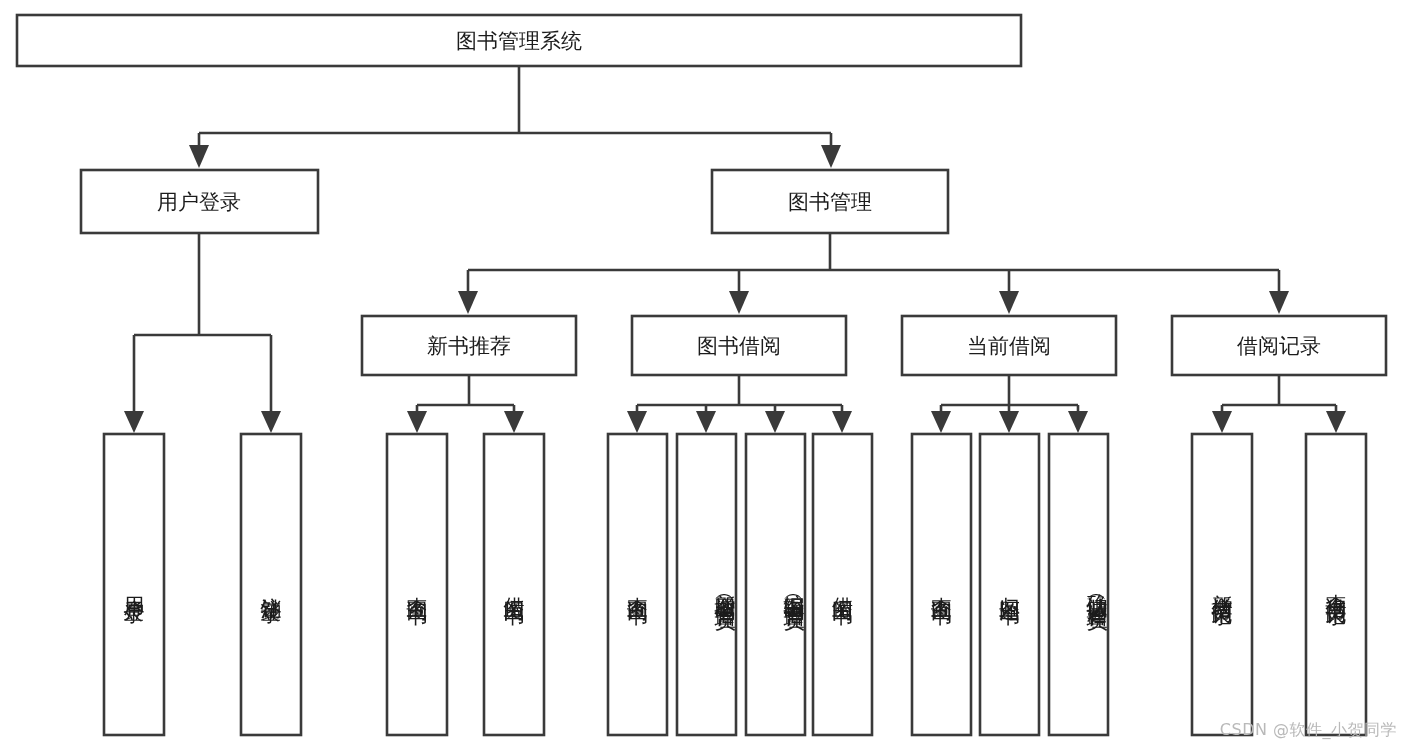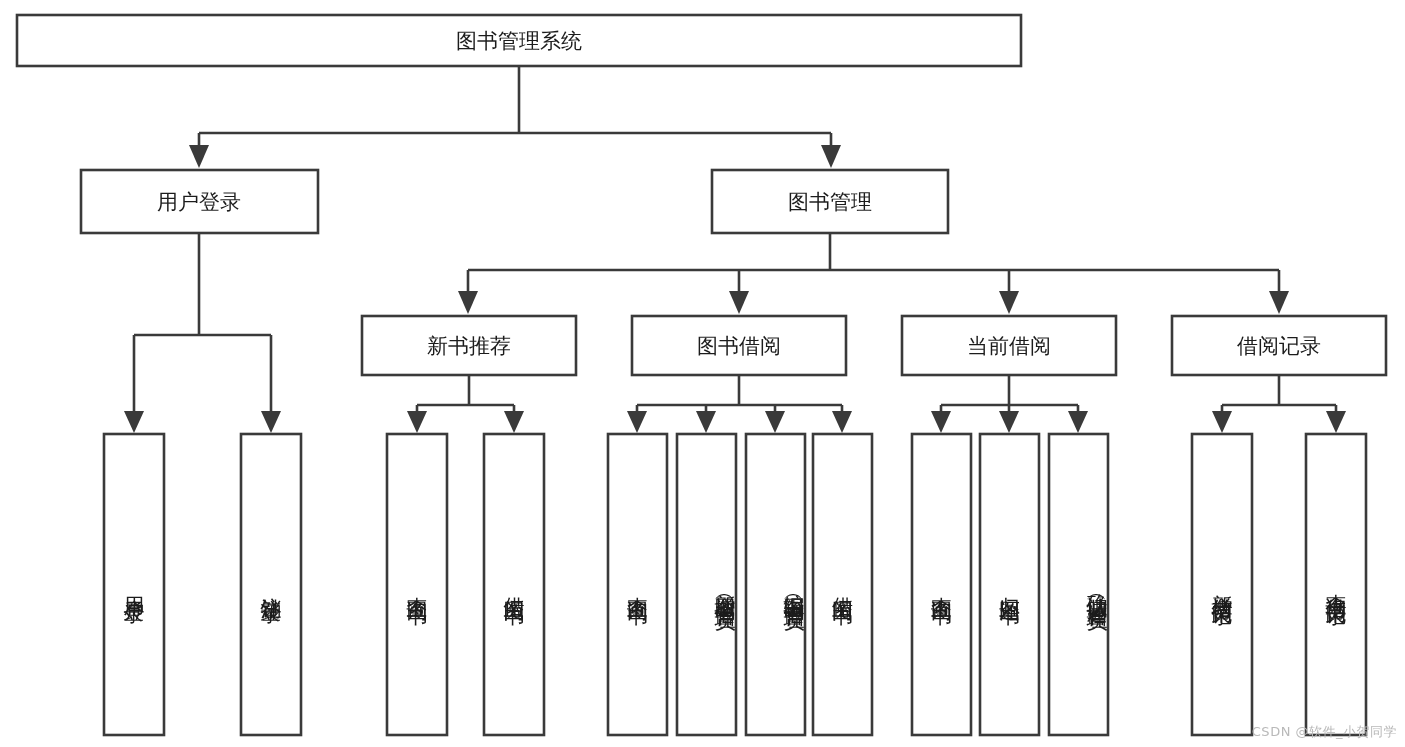--- a/index.html
+++ b/index.html
@@ -59,21 +59,21 @@
     letter-spacing: 2.5px;
     color: #1c1c1c;
     white-space: nowrap;
     pointer-events: none;
   }
   .watermark {
     position: absolute;
     right: 8px;
     bottom: 6px;
     font-family: "DejaVu Sans", "Liberation Sans", sans-serif;
-    font-size: 13px;
+    font-size: 16px;
     color: #b9b9b9;
     letter-spacing: 0.5px;
     white-space: nowrap;
   }
 </style>
 </head>
 <body>
 
 <svg id="diagram" viewBox="0 0 1405 747" xmlns="http://www.w3.org/2000/svg">
 

